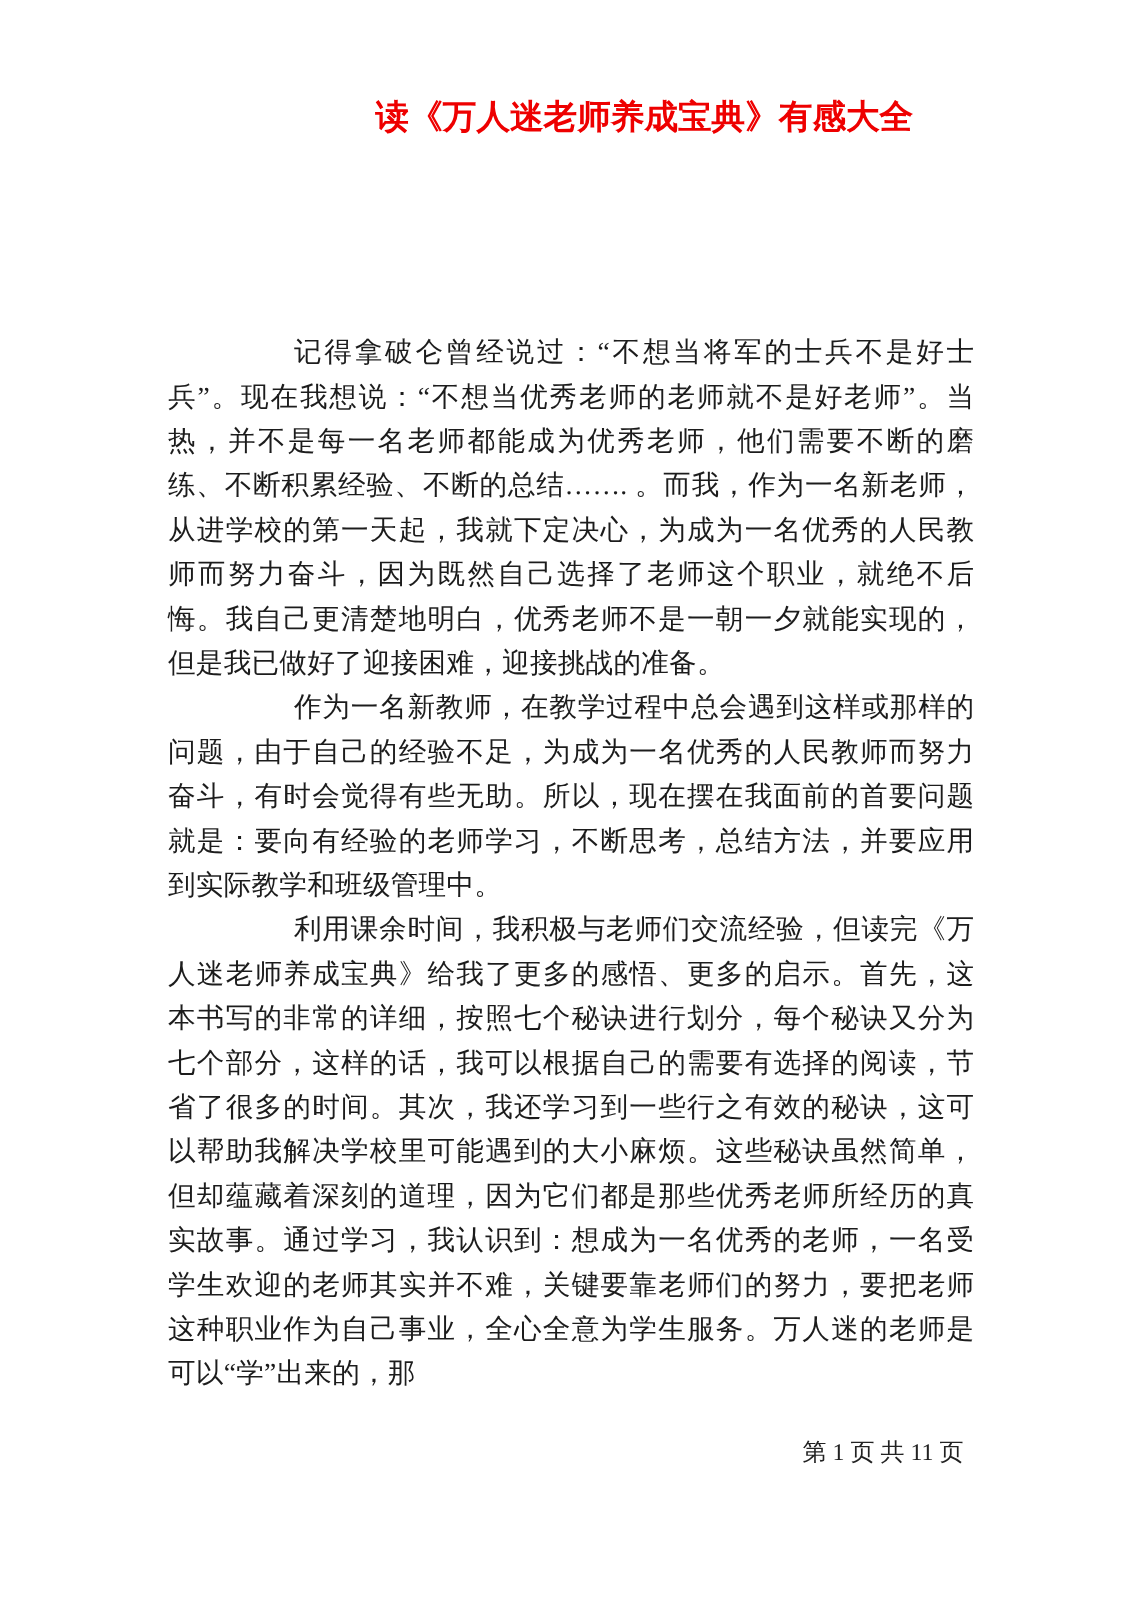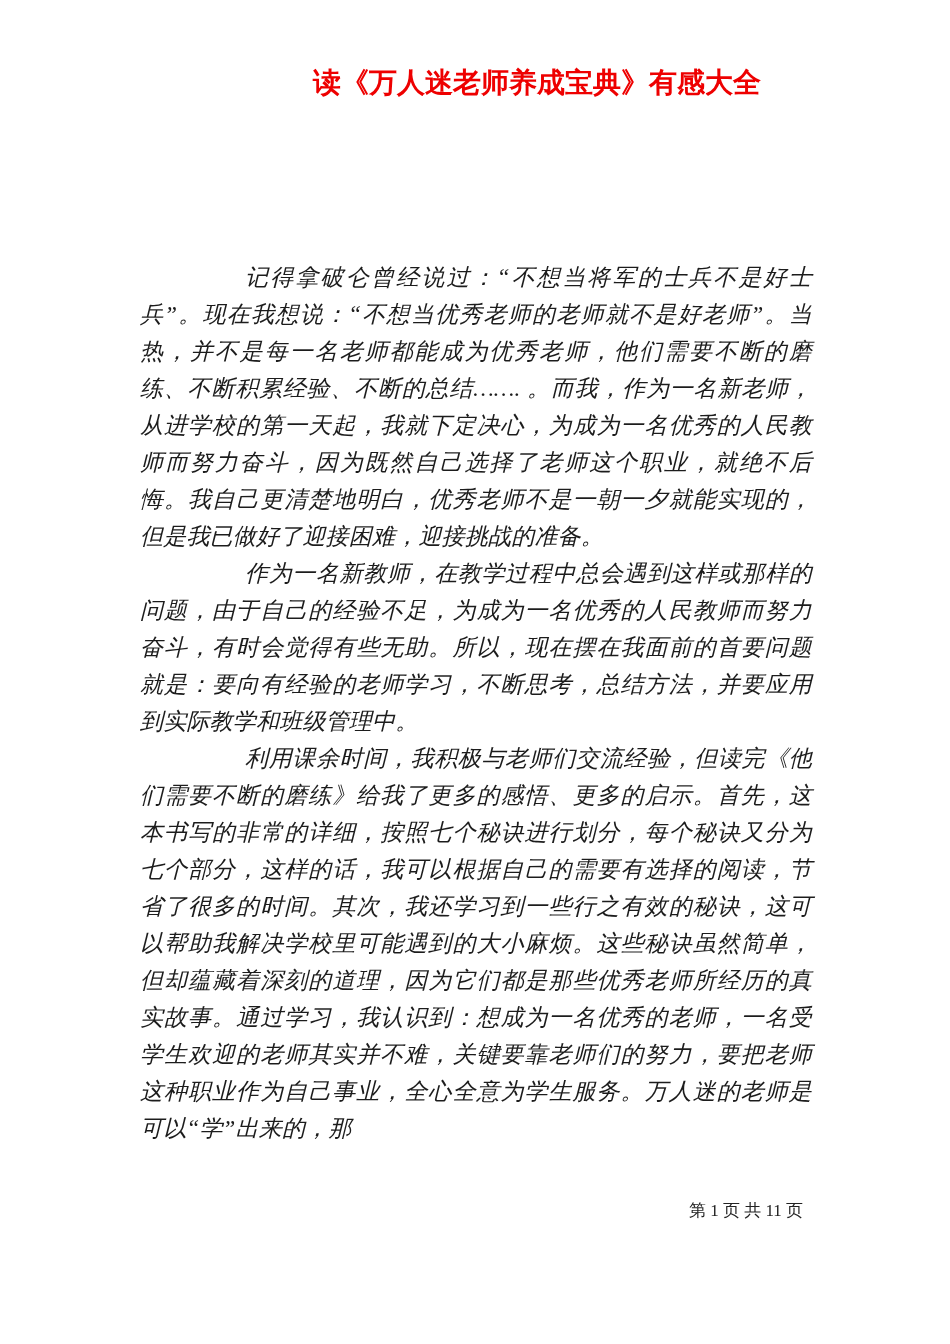--- a/index.html
+++ b/index.html
@@ -18,21 +18,21 @@
     height: 1344px;
     background: #ffffff;
     font-family: "Liberation Serif", "DejaVu Serif", serif;
     color: #1c1c1c;
   }
   .content {
     position: absolute;
     left: 140px;
     right: 138px;
     top: 0;
-    padding-top: 64px;
+    padding-top: 80px;
   }
   .doc-title {
     margin: 0;
     text-align: center;
     text-indent: 122px;
     font-size: 28px;
     line-height: 38px;
     font-weight: bold;
     color: #ee0000;
     letter-spacing: 0px;
@@ -40,37 +40,36 @@
   .body-text {
     margin-top: 157px;
   }
   .body-text p {
     margin: 0;
     font-size: 23px;
     line-height: 37px;
     text-align: justify;
     text-indent: 105px;
     letter-spacing: 0.2px;
-    font-style: italic;
   }
   .page-footer {
     position: absolute;
     top: 1201px;
     right: 147px;
-    font-size: 17px;
+    font-size: 20px;
     line-height: 20px;
     color: #222222;
   }
 </style>
 </head>
 <body>
 
 <div class="page">
   <div class="content">
     <h1 class="doc-title" style="color: rgb(238, 0, 0);">读《万人迷老师养成宝典》有感大全</h1>
     <div class="body-text">
       <p>记得拿破仑曾经说过：“不想当将军的士兵不是好士兵”。现在我想说：“不想当优秀老师的老师就不是好老师”。当热，并不是每一名老师都能成为优秀老师，他们需要不断的磨练、不断积累经验、不断的总结……. 。而我，作为一名新老师，从进学校的第一天起，我就下定决心，为成为一名优秀的人民教师而努力奋斗，因为既然自己选择了老师这个职业，就绝不后悔。我自己更清楚地明白，优秀老师不是一朝一夕就能实现的，但是我已做好了迎接困难，迎接挑战的准备。</p>
       <p>作为一名新教师，在教学过程中总会遇到这样或那样的问题，由于自己的经验不足，为成为一名优秀的人民教师而努力奋斗，有时会觉得有些无助。所以，现在摆在我面前的首要问题就是：要向有经验的老师学习，不断思考，总结方法，并要应用到实际教学和班级管理中。</p>
-      <p>利用课余时间，我积极与老师们交流经验，但读完《他们需要不断的磨练》给我了更多的感悟、更多的启示。首先，这本书写的非常的详细，按照七个秘诀进行划分，每个秘诀又分为七个部分，这样的话，我可以根据自己的需要有选择的阅读，节省了很多的时间。其次，我还学习到一些行之有效的秘诀，这可以帮助我解决学校里可能遇到的大小麻烦。这些秘诀虽然简单，但却蕴藏着深刻的道理，因为它们都是那些优秀老师所经历的真实故事。通过学习，我认识到：想成为一名优秀的老师，一名受学生欢迎的老师其实并不难，关键要靠老师们的努力，要把老师这种职业作为自己事业，全心全意为学生服务。万人迷的老师是可以“学”出来的，那</p>
+      <p>利用课余时间，我积极与老师们交流经验，但读完《万人迷老师养成宝典》给我了更多的感悟、更多的启示。首先，这本书写的非常的详细，按照七个秘诀进行划分，每个秘诀又分为七个部分，这样的话，我可以根据自己的需要有选择的阅读，节省了很多的时间。其次，我还学习到一些行之有效的秘诀，这可以帮助我解决学校里可能遇到的大小麻烦。这些秘诀虽然简单，但却蕴藏着深刻的道理，因为它们都是那些优秀老师所经历的真实故事。通过学习，我认识到：想成为一名优秀的老师，一名受学生欢迎的老师其实并不难，关键要靠老师们的努力，要把老师这种职业作为自己事业，全心全意为学生服务。万人迷的老师是可以“学”出来的，那</p>
     </div>
   </div>
   <div class="page-footer">第 1 页 共 11 页</div>
 </div>
 
 </body></html>

